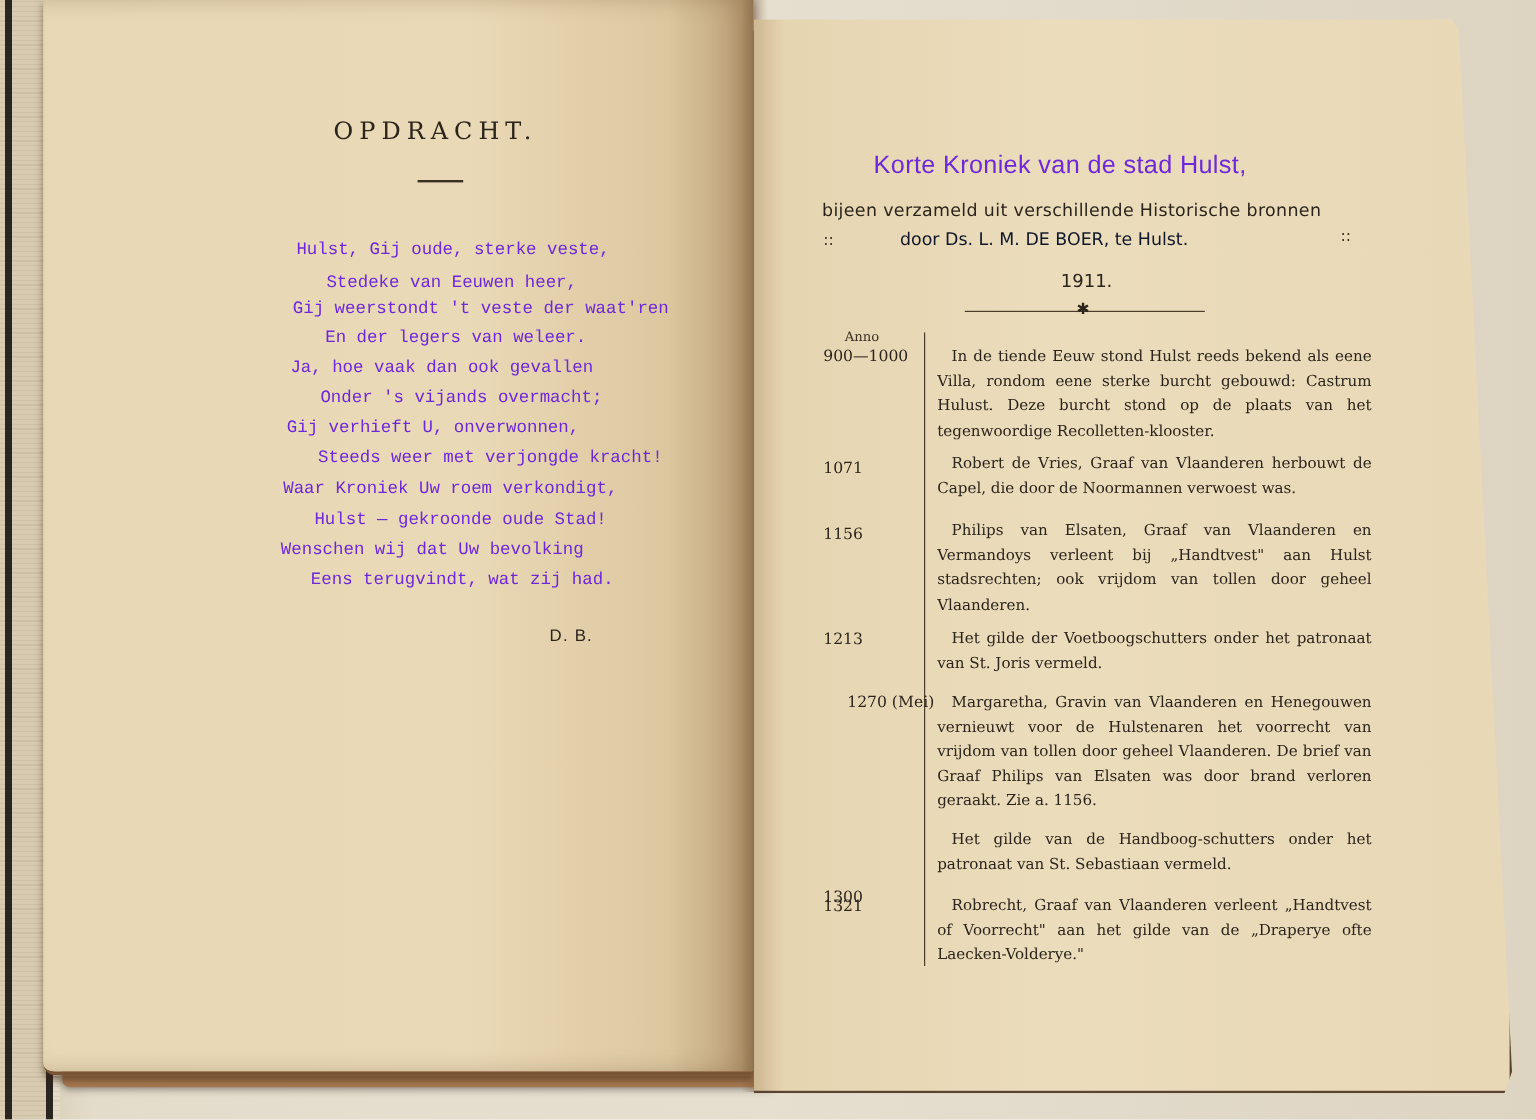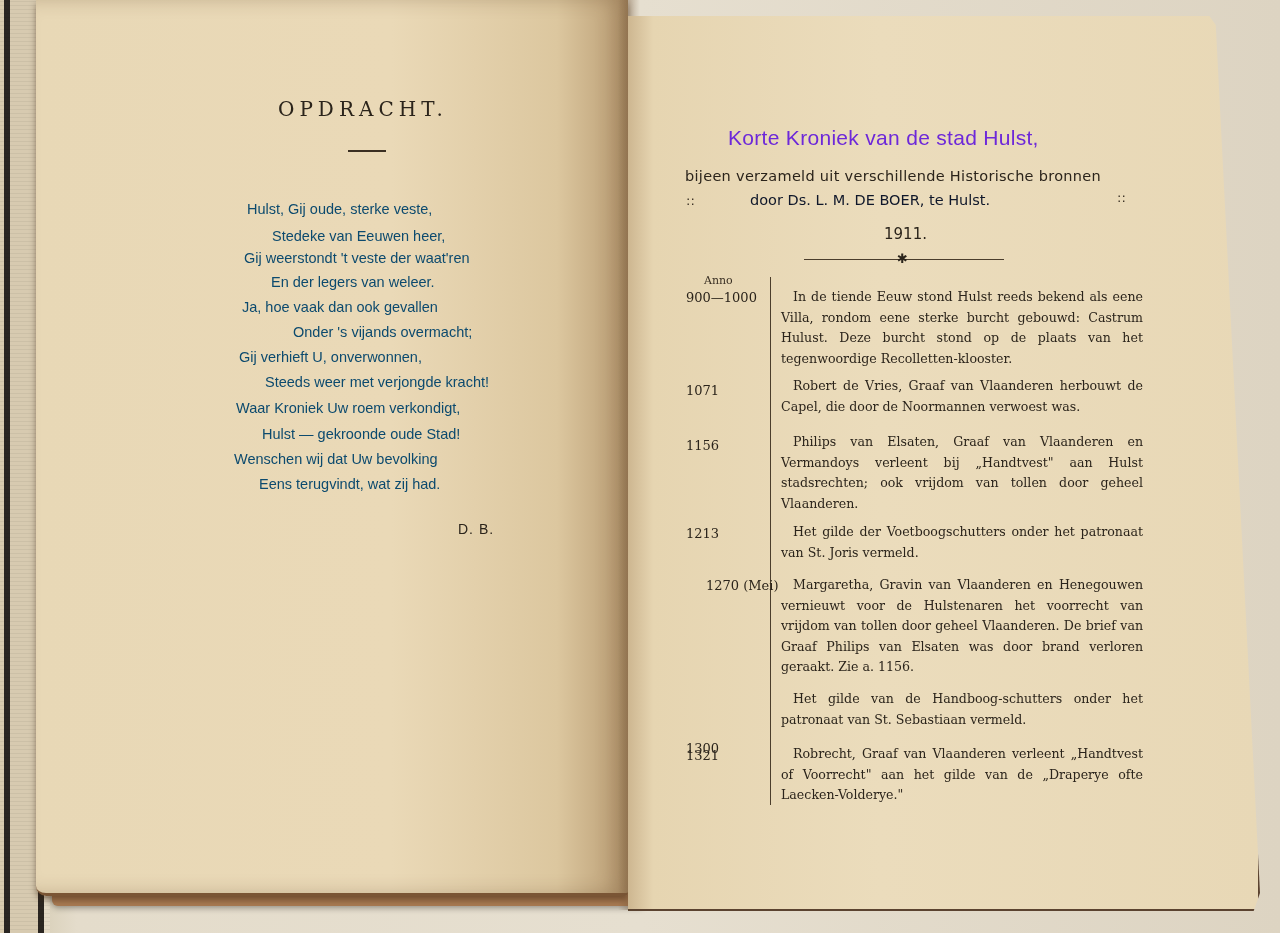--- a/index.html
+++ b/index.html
@@ -44,21 +44,21 @@
   .opdracht-title {
     position:absolute; left:278px; top:97px;
     font-family:"DejaVu Serif", serif; font-size:20px; letter-spacing:5px;
     color:#2b241b;
   }
   .rule-short {
     position:absolute; left:348px; top:150px; width:38px; height:2px; background:#3a2f22;
   }
   .poem { position:absolute; left:0; top:0; }
   .poem-line {
-    position:absolute; font-family:Liberation Sans, sans-serif; font-size:14.5px; color:#0c4a6e; white-space:nowrap;text-align:center;
+    position:absolute; font-family:Liberation Mono, monospace; font-size:14.5px; color:#6d28d9; white-space:nowrap;text-align:center;
   }
   .signature {
     position:absolute; left:458px; top:521px; font-family:"Liberation Sans", sans-serif; font-size:14px; color:#2b241b; letter-spacing:1px;
   }
 
   
   .rtitle {
     position:absolute; left:728px; top:126px;
     font-family:"Liberation Sans", sans-serif; font-weight:normal; font-size:21px; color:#6d28d9; letter-spacing:0.3px;
   }
@@ -106,21 +106,21 @@
 
 <div class="opdracht-title">OPDRACHT.</div>
 <div class="rule-short"></div>
 
 <div class="poem">
   <div class="poem-line" style="left:247px;top:201px;">Hulst, Gij oude, sterke veste,</div>
   <div class="poem-line" style="left:272px;top:228px;">Stedeke van Eeuwen heer,</div>
   <div class="poem-line" style="left:244px;top:250px;">Gij weerstondt 't veste der waat'ren</div>
   <div class="poem-line" style="left:271px;top:274px;">En der legers van weleer.</div>
   <div class="poem-line" style="left:242px;top:299px;">Ja, hoe vaak dan ook gevallen</div>
-  <div class="poem-line" style="left:267px;top:324px;margin-left:26px;">Onder 's vijands overmacht;</div>
+  <div class="poem-line" style="left:267px;top:324px;">Onder 's vijands overmacht;</div>
   <div class="poem-line" style="left:239px;top:349px;">Gij verhieft U, onverwonnen,</div>
   <div class="poem-line" style="left:265px;top:374px;">Steeds weer met verjongde kracht!</div>
   <div class="poem-line" style="left:236px;top:400px;">Waar Kroniek Uw roem verkondigt,</div>
   <div class="poem-line" style="left:262px;top:426px;">Hulst — gekroonde oude Stad!</div>
   <div class="poem-line" style="left:234px;top:451px;">Wenschen wij dat Uw bevolking</div>
   <div class="poem-line" style="left:259px;top:476px;">Eens terugvindt, wat zij had.</div>
 </div>
 
 <div class="signature">D. B.</div>
 

